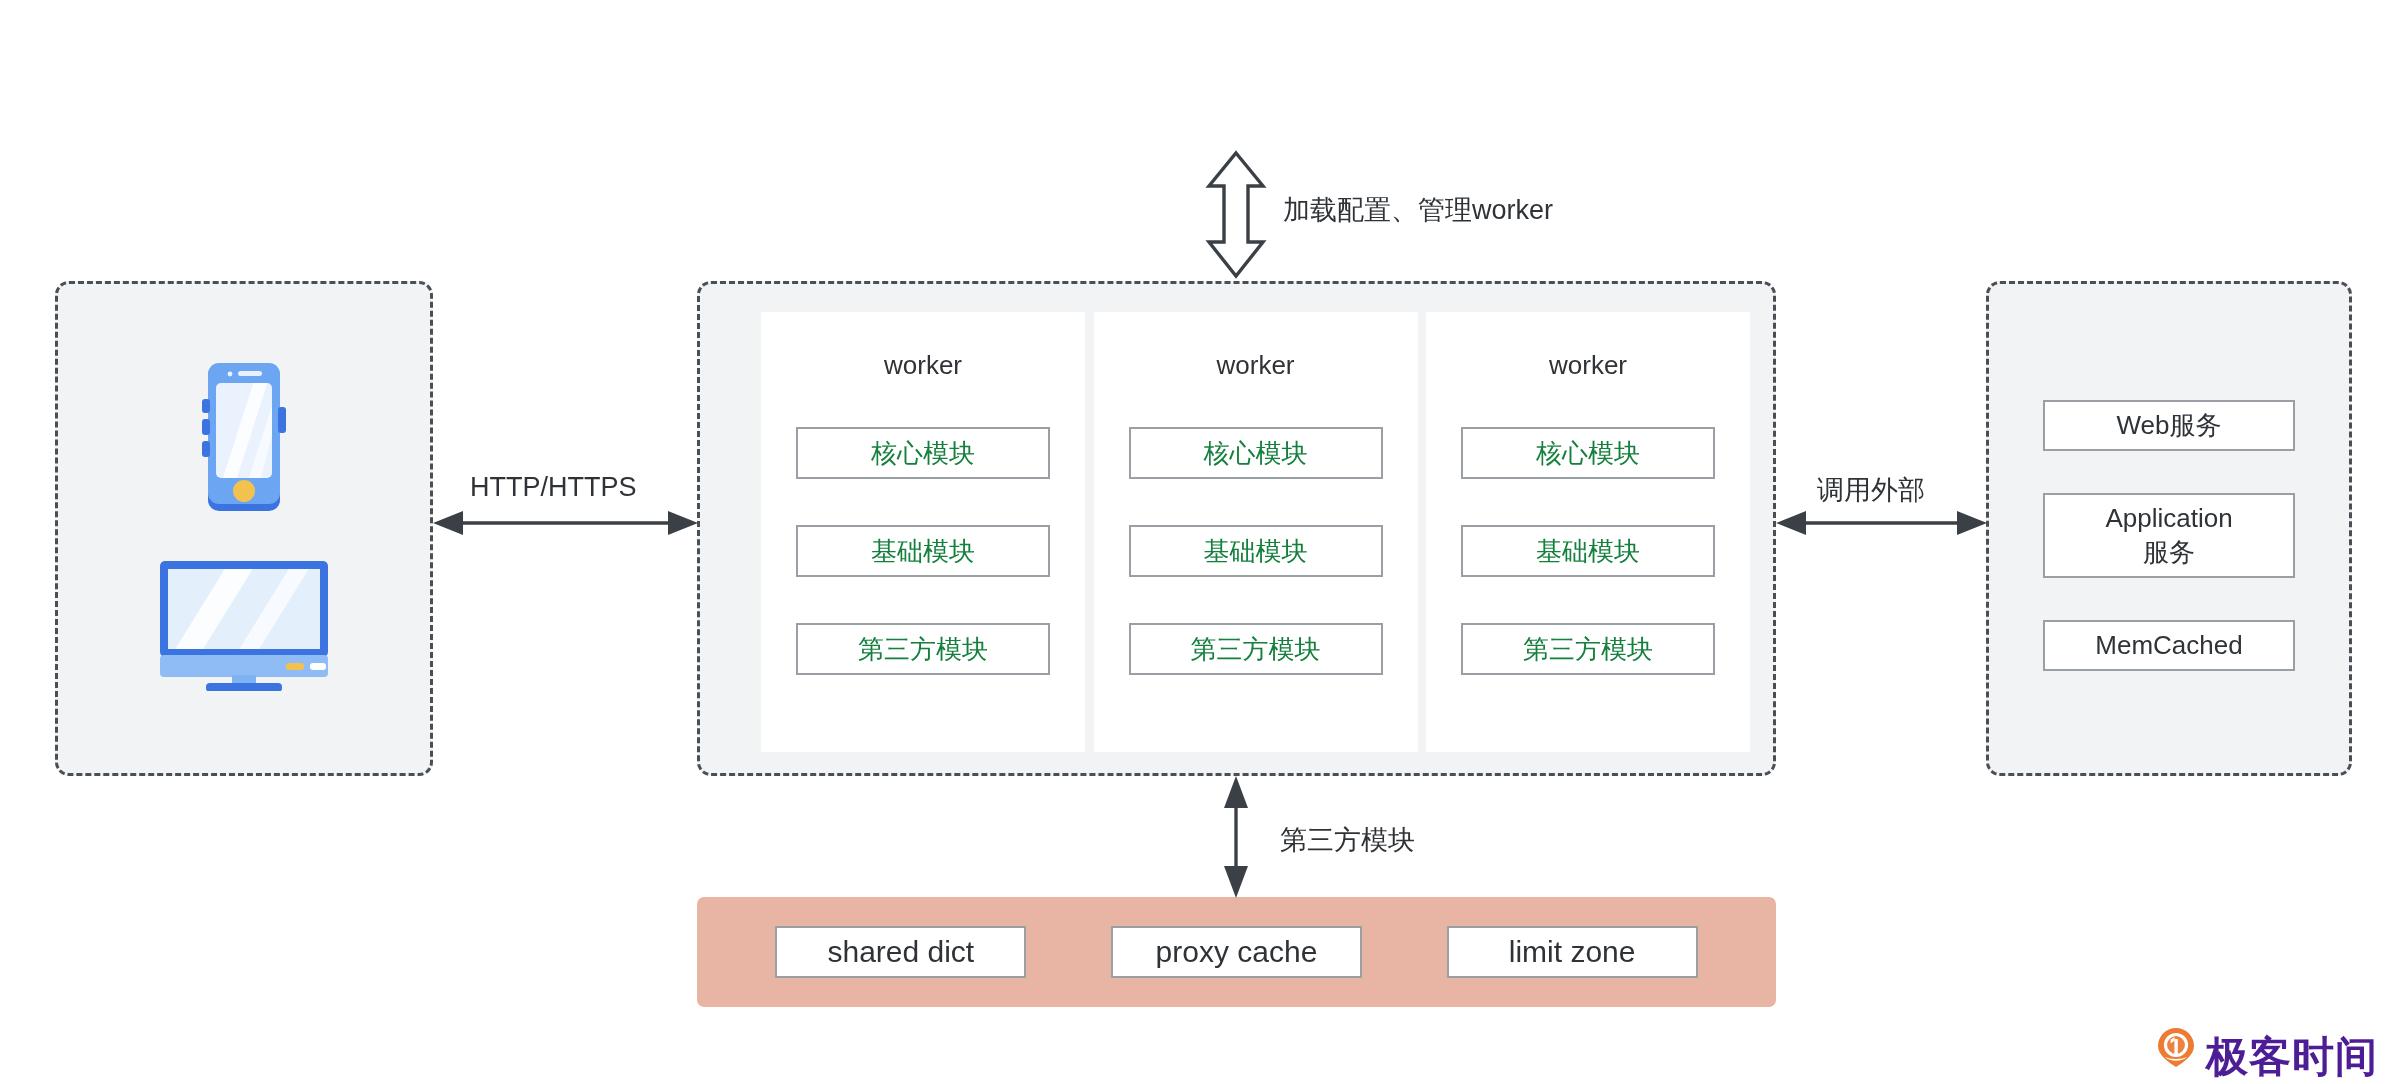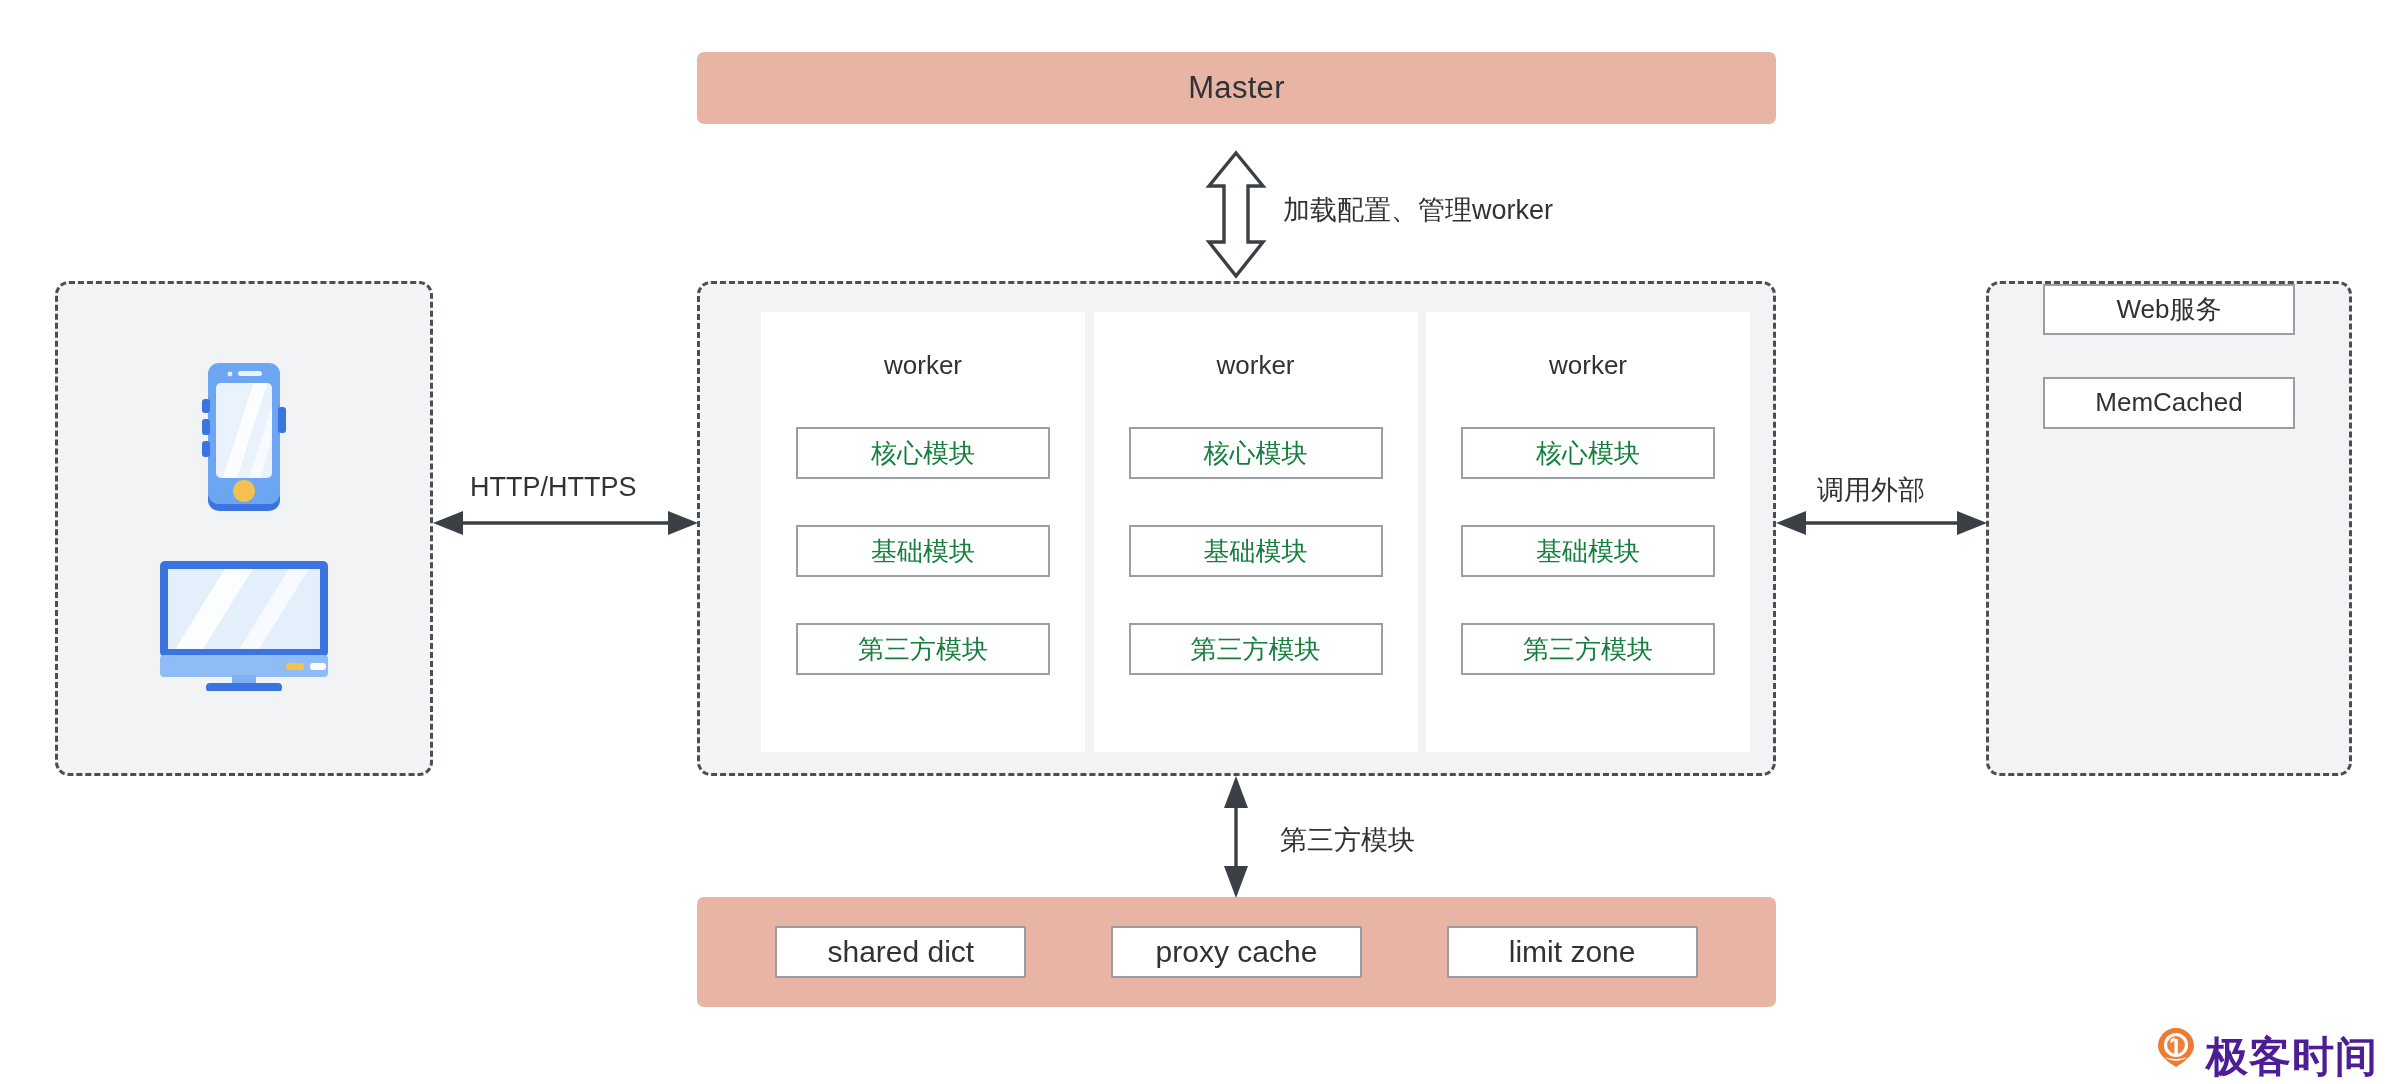--- a/index.html
+++ b/index.html
@@ -81,26 +81,26 @@
     align-items: center;
     justify-content: center;
     font-size: 26px;
     color: #15803d;
     margin-bottom: 46px;
   }
 
   
   .ext-inner {
     position: absolute;
-    left: 0; top: 0;
+    left: 0; top: 7px;
     width: 100%; height: 100%;
     display: flex;
     flex-direction: column;
     align-items: center;
-    justify-content: flex-start;
+    justify-content: center;
     gap: 42px;
   }
   .ext-box-item {
     width: 252px;
     min-height: 50px;
     background: #ffffff;
     border: 2px solid #9a9fa5;
     display: flex;
     align-items: center;
     justify-content: center;
@@ -186,23 +186,20 @@
     font-weight: bold;
     letter-spacing: 1px;
     margin-top: 21px;
   }
 </style>
 </head>
 <body>
 
 <div id="stage">
 
-  <div class="master-bar">
-    <span class="label">Master</span>
-  </div>
 
   <div class="dashed-box" id="client-box">
     <div class="device-icons">
 
       <span>
         <svg width="92" height="150" viewBox="0 0 92 150">
           <rect x="10" y="2" width="72" height="146" rx="11" fill="#3B74E0"></rect>
           <rect x="10" y="0" width="72" height="141" rx="11" fill="#6CA5F2"></rect>
           <rect x="4" y="36" width="8" height="14" rx="3" fill="#3B74E0"></rect>
           <rect x="4" y="56" width="8" height="16" rx="3" fill="#3B74E0"></rect>
@@ -273,20 +270,26 @@
       </div>
 
     </div>
   </div>
 
   <div class="dashed-box" id="ext-box">
     <div class="ext-inner">
       <div class="ext-box-item">
         <span>Web服务</span>
       </div>
+      <div class="ext-box-item two-line">
+        <span>
+          <span>Application</span><br>
+          <span>服务</span>
+        </span>
+      </div>
       <div class="ext-box-item">
         <span>MemCached</span>
       </div>
     </div>
   </div>
 
   <div class="cache-bar">
     <div class="cache-item">shared dict</div>
     <div class="cache-item">proxy cache</div>
     <div class="cache-item">limit zone</div>

